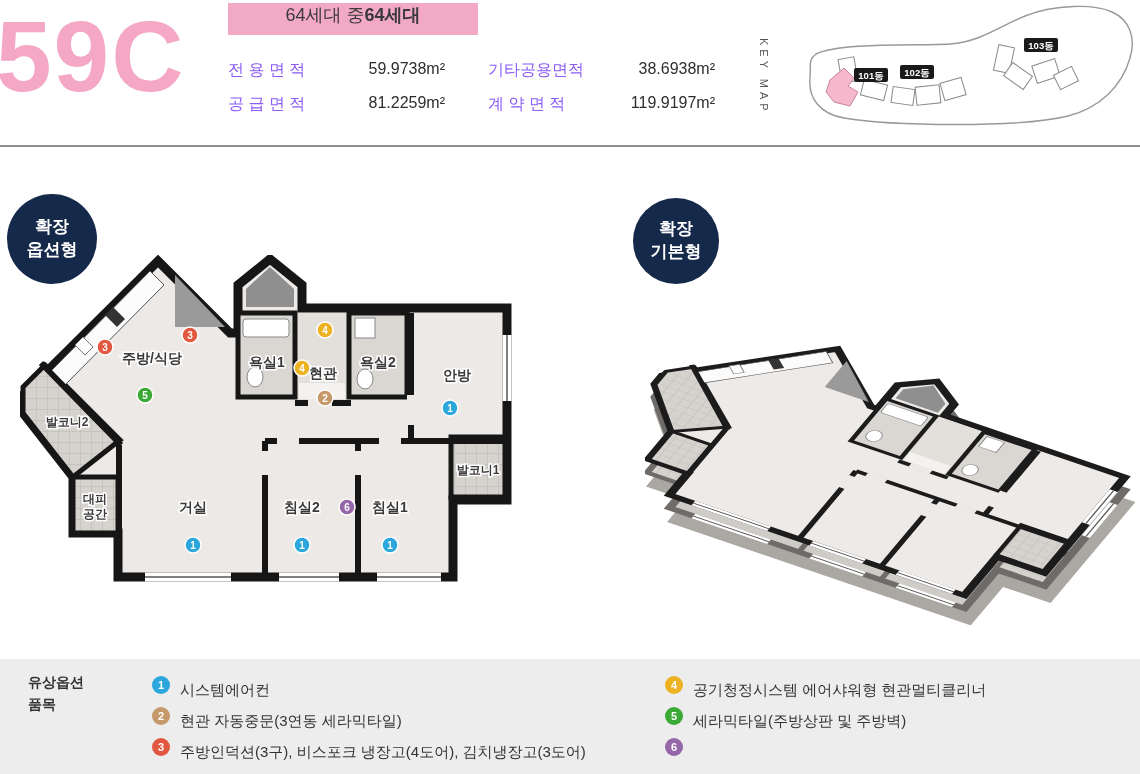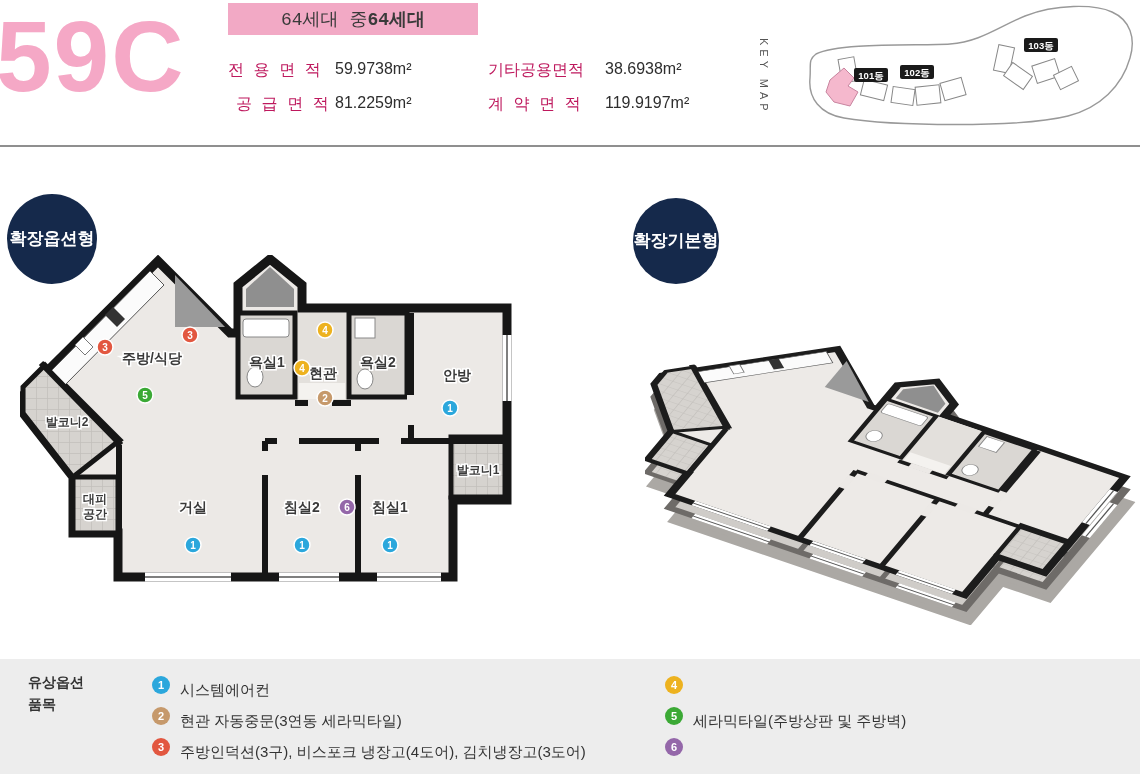--- a/index.html
+++ b/index.html
@@ -1,28 +1,28 @@
 <!DOCTYPE html>
 <html><head>
 <meta charset="utf-8">
 <style>
   html,body{margin:0;padding:0;background:#fff;}
   #page{position:relative;width:1140px;height:774px;background:#ffffff;overflow:hidden;
         font-family:"Liberation Sans","DejaVu Sans",sans-serif;color:#2e2e2e;}
   .abs{position:absolute;}
   
   #unit-code{left:-4px;top:6px;font-size:100px;font-weight:800;letter-spacing:2px;color:#F5A8C6;line-height:1;}
-  #unit-badge{left:228px;top:3px;width:250px;height:32px;background:#F2A9C5;display:flex;align-items:center;justify-content:center;font-size:18px;color:#3a3a3a;font-family:Liberation Mono, monospace;}
+  #unit-badge{left:228px;top:3px;width:250px;height:32px;background:#F2A9C5;display:flex;justify-content:center;font-size:18px;color:#3a3a3a;}
   #unit-badge b{font-weight:700;}
-  .a-label{font-size:16px;color:#be185d;font-weight:500;white-space:pre;font-family:Liberation Mono, monospace;}
-  .a-val{font-size:16px;color:#2e2e2e;font-weight:500;width:110px;text-align:left;}
+  .a-label{font-size:16px;color:#8b5cf6;font-weight:500;white-space:pre;}
+  .a-val{font-size:16px;color:#2e2e2e;font-weight:500;width:110px;text-align:right;}
   #divider{left:0;top:145px;width:1140px;height:2px;background:#8f8f8f;}
   #keymap-label{left:770px;top:38px;font-size:11px;letter-spacing:4px;color:#555;transform:rotate(90deg);transform-origin:0 0;white-space:nowrap;}
   
-  .round-badge{width:90px;height:90px;border-radius:50%;background:#15294B;color:#fff;display:flex;flex-direction:row;align-items:center;justify-content:center;font-weight:700;font-size:17px;line-height:1.35;text-align:center;}
+  .round-badge{width:90px;height:90px;border-radius:50%;background:#15294B;color:#fff;display:flex;flex-direction:column;align-items:center;justify-content:center;font-weight:700;font-size:17px;line-height:1.35;text-align:center;}
   
   #legend-band{left:0;top:659px;width:1140px;height:115px;background:#EDEDED;}
   #legend-title{left:28px;top:672px;font-size:14px;font-weight:700;color:#333;line-height:1.55;}
   .lg-item{position:absolute;display:flex;align-items:center;height:20px;}
   .lg-dot{width:18px;height:18px;border-radius:50%;color:#fff;font-size:11px;font-weight:700;display:flex;align-items:center;justify-content:center;flex:0 0 18px;}
   .lg-text{margin-left:10px;font-size:15px;color:#333;white-space:nowrap;margin-top:10px;}
   
   .room-label{font:700 14px "Liberation Sans","DejaVu Sans",sans-serif;fill:#3a3a3a;stroke:#ffffff;stroke-width:3px;paint-order:stroke;text-anchor:middle;}
   .room-label-sm{font:700 12px "Liberation Sans","DejaVu Sans",sans-serif;fill:#3a3a3a;stroke:#ffffff;stroke-width:3px;paint-order:stroke;text-anchor:middle;}
   .marker-num{font:700 10px "Liberation Sans","DejaVu Sans",sans-serif;fill:#fff;text-anchor:middle;}
@@ -87,21 +87,21 @@
 
   <div class="abs" id="unit-code">59C</div>
 
   <div class="abs" id="unit-badge">
     <span>64세대 중 </span>
       <b>64세대</b>
   </div>
 
   <div class="abs a-label" style="left:228px;top:60px">전 용 면 적</div>
   <div class="abs a-val" style="left:335px;top:60px">59.9738m²</div>
-  <div class="abs a-label" style="left:236px;top:94px">공 급 면 적</div>
+  <div class="abs a-label" style="left:228px;top:94px">공 급 면 적</div>
   <div class="abs a-val" style="left:335px;top:94px">81.2259m²</div>
   <div class="abs a-label" style="left:488px;top:60px">기타공용면적</div>
   <div class="abs a-val" style="left:605px;top:60px">38.6938m²</div>
   <div class="abs a-label" style="left:488px;top:94px">계 약 면 적</div>
   <div class="abs a-val" style="left:605px;top:94px">119.9197m²</div>
 
   <div class="abs" id="keymap-label">KEY MAP</div>
 
   <svg class="abs" style="left:800px;top:2px" width="338" height="136" viewBox="0 0 338 136">
     <path d="M16,52 C40,40 120,44 150,42 C180,40 200,24 225,14 C255,2 295,2 312,10 C330,18 336,36 330,56 C322,84 300,106 268,114 C220,126 90,124 44,116 C20,112 8,96 10,76 C11,62 8,58 16,52 Z" style="fill:none;stroke:#999;stroke-width:1.4"></path>
@@ -240,20 +240,21 @@
   <div class="lg-item" style="left:152px;top:737px">
     <span class="lg-dot" style="background-color: rgb(226, 87, 64);">
         <span>3</span>
       </span>
     <span class="lg-text">주방인덕션(3구), 비스포크 냉장고(4도어), 김치냉장고(3도어)</span>
   </div>
   <div class="lg-item" style="left:665px;top:675px">
     <span class="lg-dot" style="background-color: rgb(237, 178, 31);">
         <span>4</span>
       </span>
+    <span class="lg-text">공기청정시스템 에어샤워형 현관멀티클리너</span>
   </div>
   <div class="lg-item" style="left:665px;top:706px">
     <span class="lg-dot" style="background-color: rgb(59, 169, 53);">
         <span>5</span>
       </span>
     <span class="lg-text">세라믹타일(주방상판 및 주방벽)</span>
   </div>
   <div class="lg-item" style="left:665px;top:737px">
     <span class="lg-dot" style="background-color: rgb(148, 103, 169);">
         <span>6</span>

